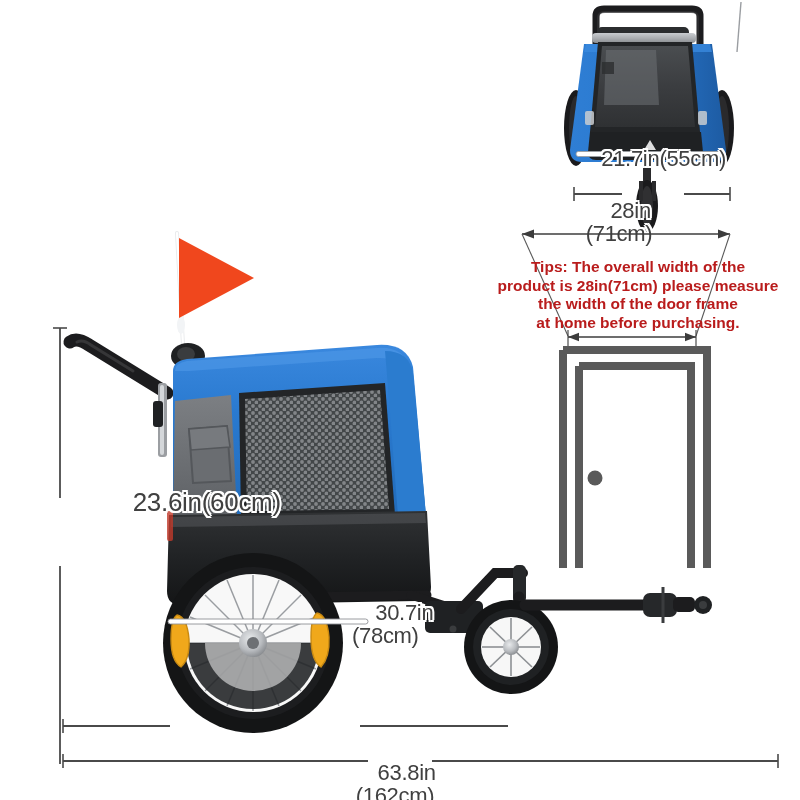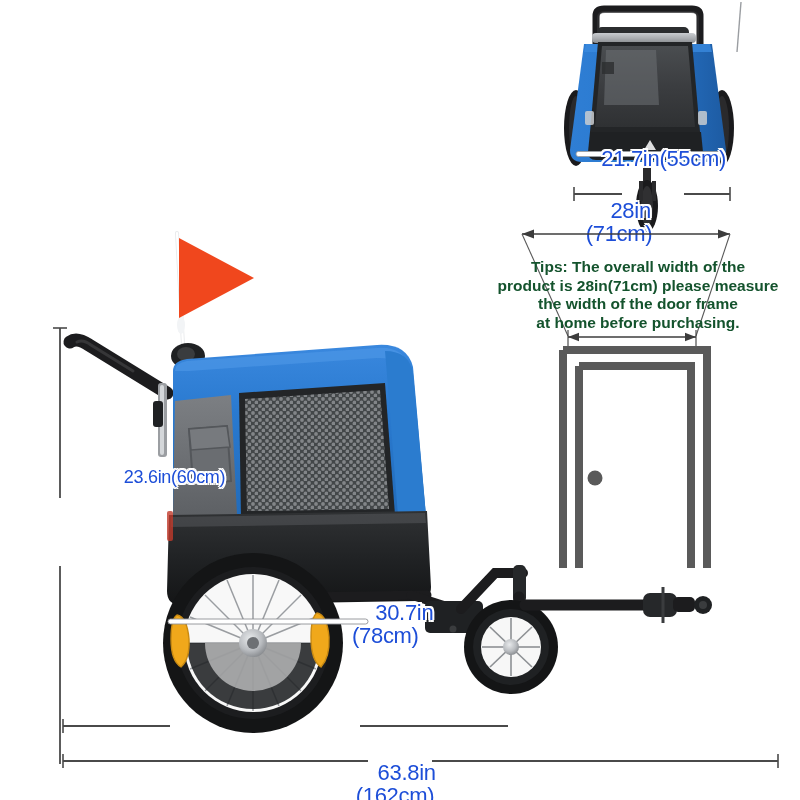--- a/index.html
+++ b/index.html
@@ -11,38 +11,38 @@
     position: relative;
     overflow: hidden;
     font-family: "Liberation Sans", sans-serif;
   }
   #stage { position: absolute; inset: 0; }
   .abs { position: absolute; }
 
   
   .dim-label {
     position: absolute;
-    color: #1d4ed8;
+    color: #404040;
     font-family: "Liberation Sans", sans-serif;
     font-weight: 400;
     white-space: pre;
     line-height: 1.02;
     letter-spacing: -0.3px;
     -webkit-text-stroke: 3.2px #ffffff;
     paint-order: stroke fill;
     text-shadow:
       2px 0 0 #fff, -2px 0 0 #fff, 0 2px 0 #fff, 0 -2px 0 #fff,
       1.6px 1.6px 0 #fff, -1.6px 1.6px 0 #fff, 1.6px -1.6px 0 #fff, -1.6px -1.6px 0 #fff;
   }
   .dim-label .inner {
     -webkit-text-stroke: 0;
   }
   .tip-text {
     position: absolute;
-    color: #14532d;
+    color: #b91c1c;
     font-weight: bold;
     font-family: "Liberation Sans", sans-serif;
     text-align: center;
     line-height: 1.2;
     white-space: pre-line;
   }
   svg { display: block; overflow: visible; }
 </style>
 </head>
 <body>
@@ -297,21 +297,21 @@
       <path d="M132,428 A66,66 0 0,0 264,428 Z" fill="#1f2123" opacity="0.88"></path>
       <path d="M150,428 A48,48 0 0,0 246,428 Z" fill="#f8f8f8" opacity="0.55"></path>
       <circle cx="198" cy="428" r="14" fill="url(#hubGrad)"></circle>
       <circle cx="198" cy="428" r="6" fill="#6d7074"></circle>
 
       <path d="M122,400 Q132,402 134,424 Q135,444 126,452 Q116,446 116,424 Q116,404 122,400 Z" fill="#f0a81b" stroke="#c98a12" stroke-width="1.4"></path>
       <path d="M262,398 Q272,400 274,422 Q275,442 266,452 Q256,446 256,422 Q256,402 262,398 Z" fill="#f0a81b" stroke="#c98a12" stroke-width="1.4"></path>
     </svg>
   </div>
 
-  <div class="dim-label" style="left:105px; top:450px; font-size:18px;">
+  <div class="dim-label" style="left:105px; top:462px; font-size:26px;">
     <span class="inner">23.6in(60cm)</span>
   </div>
 
   <div class="abs" style="left:168px; top:617px; width:200px; height:9px;">
     <svg width="200" height="9" viewBox="0 0 200 9">
       <rect x="0" y="2" width="200" height="5" rx="2.5" fill="#ffffff" stroke="#8e9195" stroke-width="0.9"></rect>
     </svg>
   </div>
   <div class="abs" style="left:478px; top:617px">
     <svg width="0" height="0"></svg>

